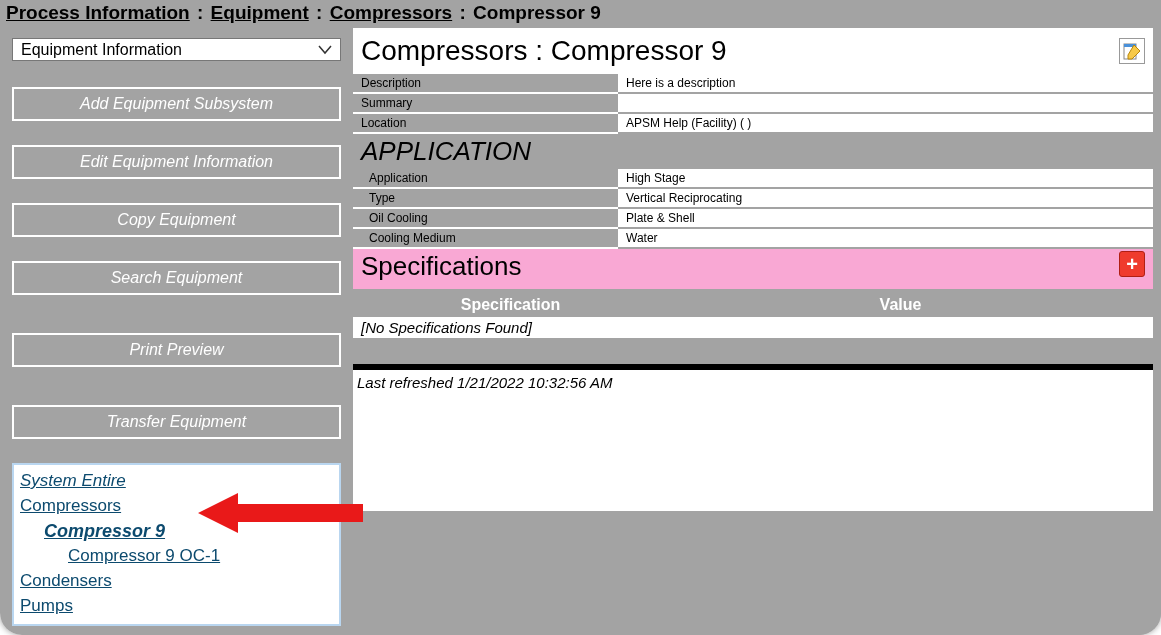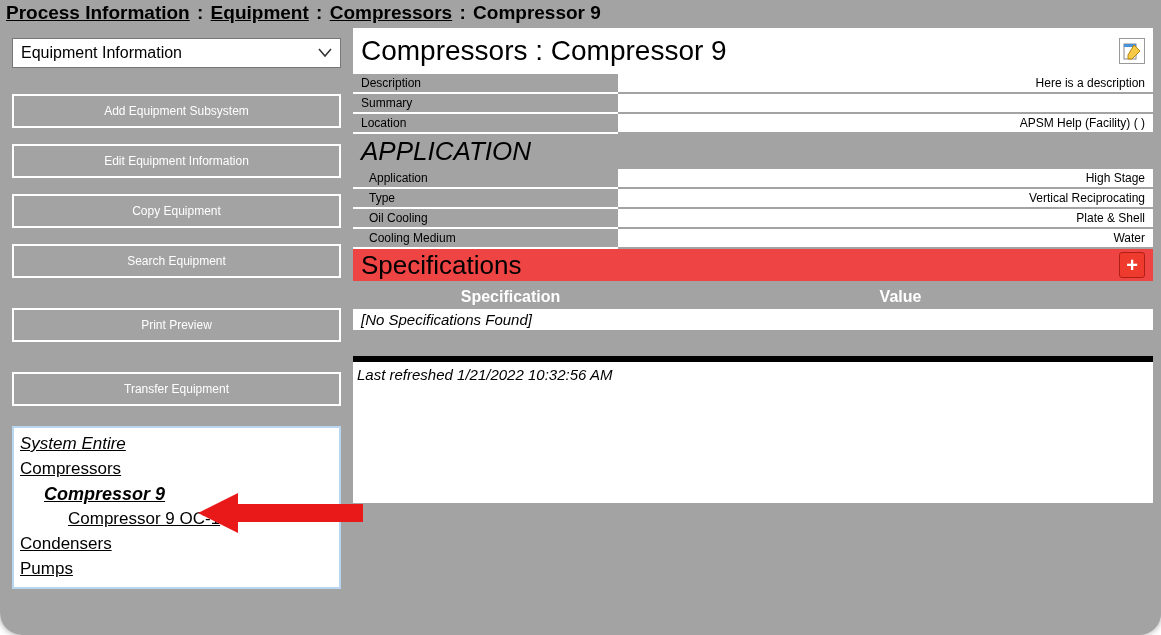--- a/index.html
+++ b/index.html
@@ -32,51 +32,52 @@
     background: #a3a3a3;
     height: calc(100% - 28px);
   }
   .sidebar {
     width: 353px;
     padding: 10px 12px 12px 12px;
   }
   .select-wrap {
     background: #fff;
     border: 1px solid #777;
-    height: 30px;
+    height: 23px;
     display: flex;
     justify-content: space-between;
     align-items: center;
     padding: 0 8px;
     font-size: 16px;
     margin-bottom: 26px;
   }
   .chev { width: 14px; height: 10px; }
   .btn {
     display: block;
     width: 100%;
     border: 2px solid #fff;
     color: #fff;
     background: transparent;
     height: 34px;
-    font-size: 12px;
+    font-size: 16px;
     font-family: inherit;
-    margin-bottom: 16px;
+    margin-bottom: 24px;
     cursor: pointer;
+    font-style: italic;
   }
   .btn-gap { height: 14px; }
   .tree {
     background: #fff;
     border: 2px solid #b9d6f0;
     margin-top: 20px;
     padding: 4px 6px 6px 6px;
     font-size: 17px;
     line-height: 1.45;
   }
-  .tree a { text-decoration: underline; color: #000000; font-style: italic; }
+  .tree a { text-decoration: underline; color: #0c4a6e; font-style: italic; }
   .tree .lvl1 { padding-left: 0; }
   .tree .lvl2 { padding-left: 24px; font-weight: bold; font-style: italic; font-size: 18px; }
   .tree .lvl3 { padding-left: 48px; }
   .tree .plain { font-style: normal; }
 
   .content {
     flex: 1;
     background: #a3a3a3;
     padding-right: 8px;
   }
@@ -101,36 +102,34 @@
     font-size: 12px;
   }
   .info-table td:first-child {
     background: #a3a3a3;
     width: 265px;
     border-bottom: 2px solid #fff;
   }
   .info-table td:last-child {
     background: #fff;
     border-bottom: 2px solid #a3a3a3;
-    text-align: right;
   }
   .section-h {
     background: #a3a3a3;
     font-style: italic;
     font-size: 26px;
     padding: 2px 8px;
   }
   .row-indent td:first-child { padding-left: 16px; }
   .spec-bar {
     display: flex;
     justify-content: space-between;
-    align-items: center;
-    background: #ef4444;
-    padding: 2px 8px;
-    height: 32px;
+    background: #f9a8d4;
+    padding: 2px 8px;
+    height: 40px;
   }
   .spec-bar h2 { font-size: 26px; font-weight: normal; }
   .plus {
     width: 26px; height: 26px;
     background: #ef3b2d;
     border: 1px solid #b01f14;
     color: #fff;
     display: flex; align-items: center; justify-content: center;
     font-size: 20px; font-weight: bold;
     border-radius: 3px;

